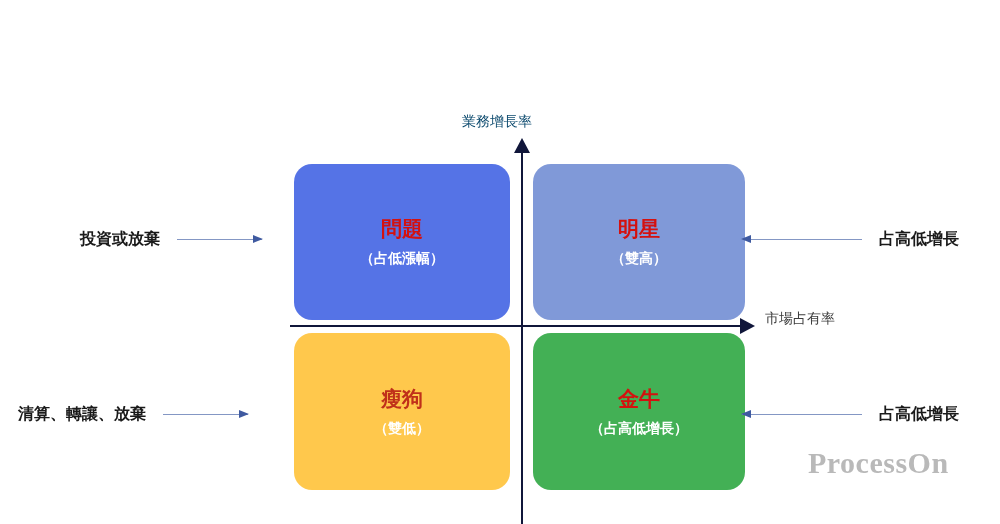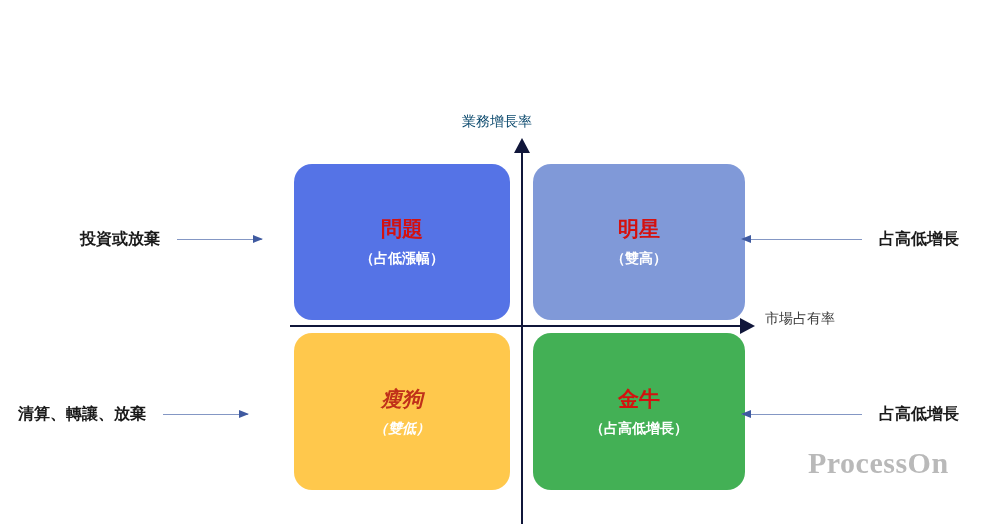--- a/index.html
+++ b/index.html
@@ -107,21 +107,21 @@
   .quad .q-sub {
     font-size: 14px;
     font-weight: 700;
     color: #ffffff;
     line-height: 1.1;
     white-space: nowrap;
   }
 
   #quad-question { left: 294px; top: 164px; width: 216px; height: 156px; background: #5573e6; }
   #quad-star     { left: 533px; top: 164px; width: 212px; height: 156px; background: #8099d8; }
-  #quad-dog      { left: 294px; top: 333px; width: 216px; height: 157px; background: #ffc84c; font-style: italic; }
+  #quad-dog      { left: 294px; top: 333px; width: 216px; height: 157px; background: #ffc84c; }
   #quad-cow      { left: 533px; top: 333px; width: 212px; height: 157px; background: #43b055; }
 
   #quad-dog .q-title { color: #c0301a; }
 
   
   .callout {
     position: absolute;
     display: flex;
     align-items: center;
     height: 22px;

